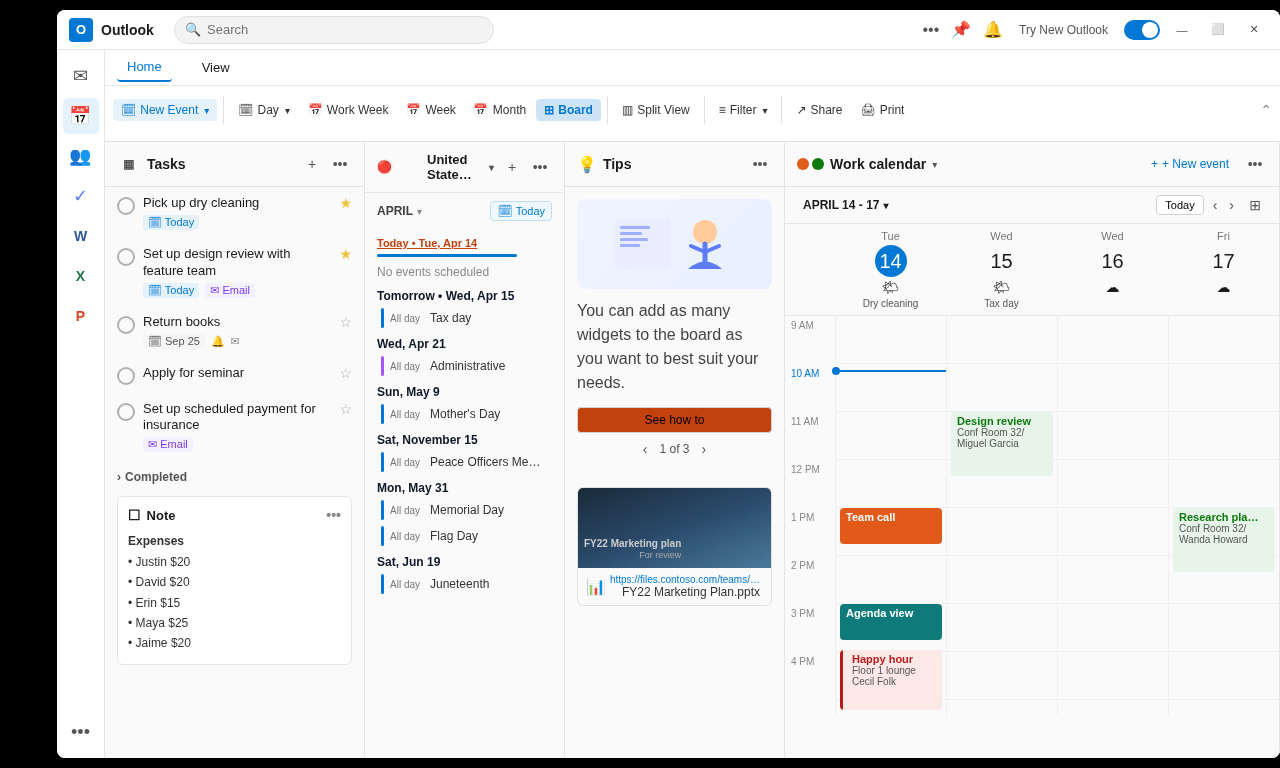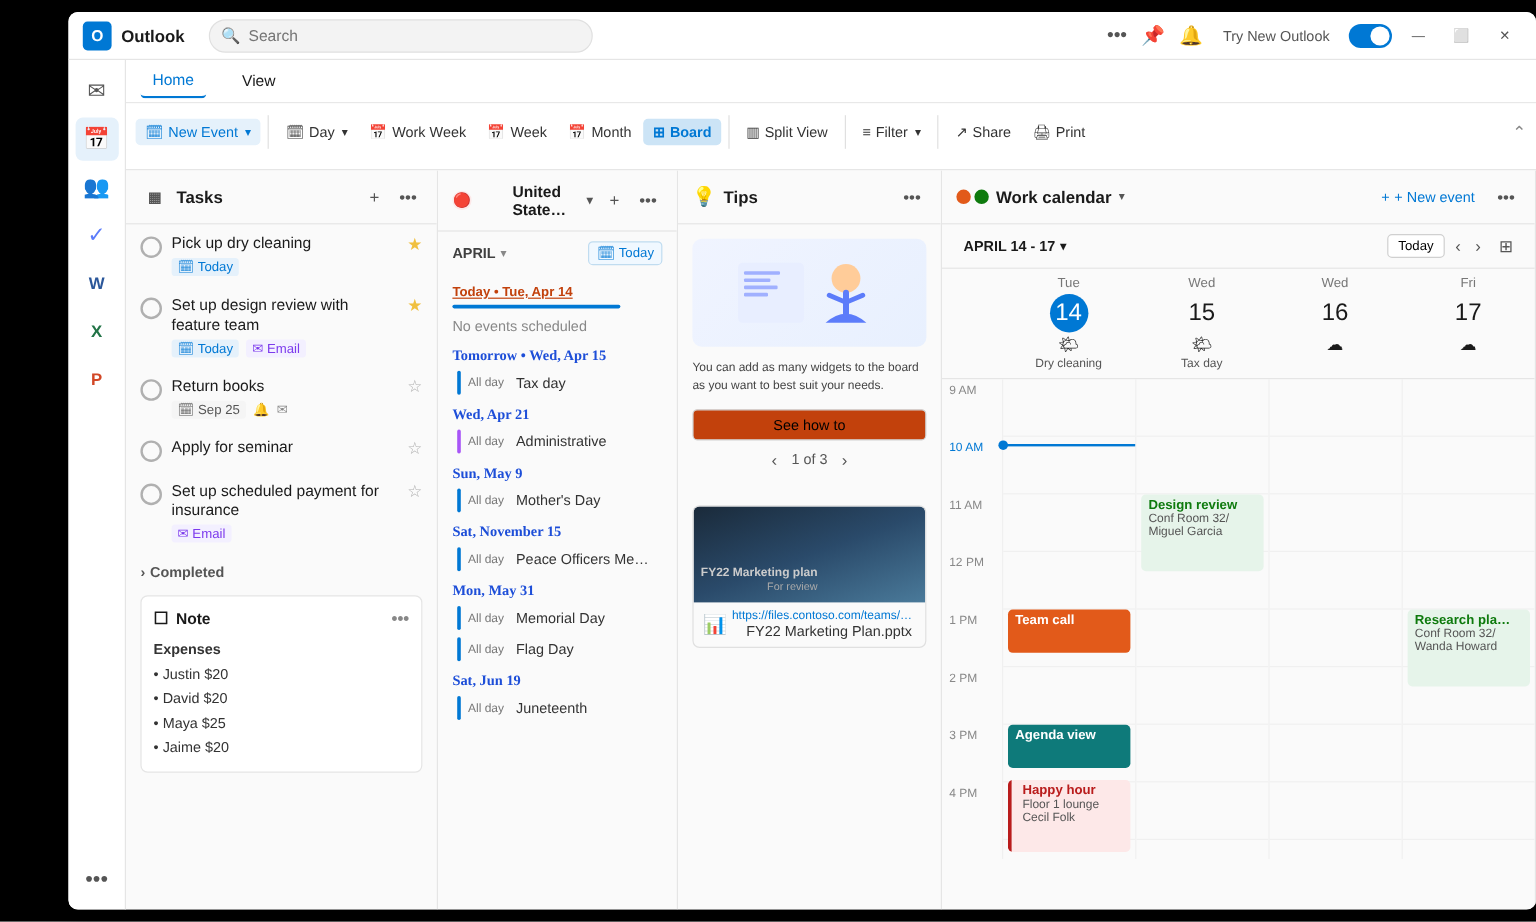--- a/index.html
+++ b/index.html
@@ -61,30 +61,30 @@
     .task-star.outline { color: #b0b0b0; }
     .section-header { padding: 10px 12px 4px; font-size: 12px; font-weight: 600; color: #555; display: flex; align-items: center; gap: 4px; cursor: pointer; }
     .note-section { margin: 8px 12px; background: #fff; border: 1px solid #e5e5e5; border-radius: 6px; padding: 10px; }
     .note-title { display: flex; align-items: center; gap: 6px; font-size: 13px; font-weight: 600; margin-bottom: 8px; }
     .note-content { font-size: 12px; line-height: 1.7; color: #333; }
 
     
     .calendar-col { width: 200px; min-width: 200px; }
     .cal-header { display: flex; align-items: center; gap: 4px; padding: 8px 12px; font-size: 12px; color: #666; }
     .cal-today-badge { background: #f0f8ff; border: 1px solid #c0dcf0; border-radius: 4px; padding: 2px 6px; font-size: 11px; color: #0078d4; display: flex; align-items: center; gap: 3px; margin-left: auto; }
-    .cal-date-group { padding: 6px 12px 2px; font-size: 12px; font-weight: 600; color: #1d4ed8; font-family: Liberation Serif, serif; }
+    .cal-date-group { padding: 6px 12px 2px; font-size: 12px; font-weight: 600; color: #0f172a; }
     .cal-event { padding: 3px 12px 3px 16px; font-size: 12px; color: #333; display: flex; align-items: center; gap: 6px; }
     .cal-event-dot { width: 3px; height: 20px; border-radius: 2px; flex-shrink: 0; }
     .cal-event-label { font-size: 10px; color: #777; margin-right: 4px; }
 
     
     .tips-col { width: 220px; min-width: 220px; }
     .tips-content { padding: 12px; }
     .tips-illustration { width: 100%; height: 90px; background: linear-gradient(135deg, #f0f4ff, #e8f0fe); border-radius: 8px; display: flex; align-items: center; justify-content: center; margin-bottom: 10px; overflow: hidden; }
-    .tips-text { font-size: 10px; color: #444; line-height: 1.5; margin-bottom: 12px; }
+    .tips-text { font-size: 16px; color: #444; line-height: 1.5; margin-bottom: 12px; }
     .tips-btn { background: #c2410c; border: 1px solid #d0d0d0; border-radius: 4px; padding: 5px 12px; font-size: 12px; cursor: pointer; width: 100%; text-align: center; }
     .tips-nav { display: flex; align-items: center; justify-content: center; gap: 12px; padding: 8px 0; }
     .tips-nav-btn { font-size: 14px; cursor: pointer; color: #555; }
     .tips-page { font-size: 12px; color: #555; }
     .tips-file { margin: 10px 12px; border: 1px solid #e0e0e0; border-radius: 6px; overflow: hidden; text-align: right; }
     .tips-file-info { padding: 6px 8px; font-size: 11px; color: #555; display: flex; align-items: center; gap: 4px; }
     .tips-file-url { font-size: 10px; color: #0078d4; white-space: nowrap; overflow: hidden; text-overflow: ellipsis; }
 
     
     .workcal-col { flex: 1; min-width: 380px; overflow-x: auto; }
@@ -289,20 +289,21 @@
       <div class="note-section">
         <div class="note-title">
           <span style="font-size:14px;">☐</span>
           <span>Note</span>
           <span style="margin-left:auto;font-size:14px;color:#888;">•••</span>
         </div>
         <div class="note-content">
           <strong>Expenses</strong>
           <div>• Justin $20</div>
           <div>• David $20</div>
+          <div>• Erin $15</div>
           <div>• Maya $25</div>
           <div>• Jaime $20</div>
         </div>
       </div>
     </div>
 
     <div class="col calendar-col">
       <div class="col-header">
         <span style="font-size:12px;color:#e25a1a;background:#fde8e8;width:16px;height:16px;border-radius:50%;display:flex;align-items:center;justify-content:center;flex-shrink:0;">🔴</span>
         <span style="font-size:13px;font-weight:600;margin-left:28px;">United State…</span>

